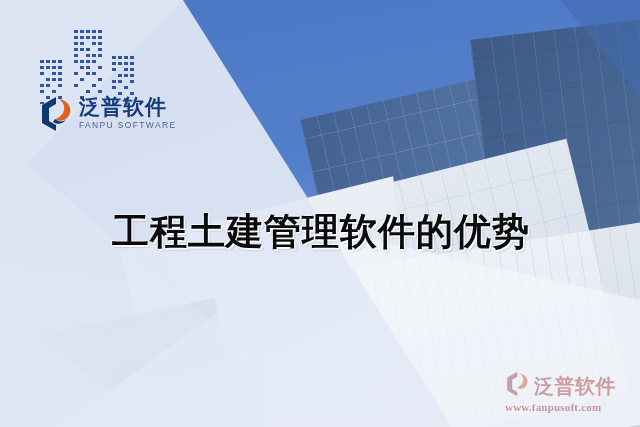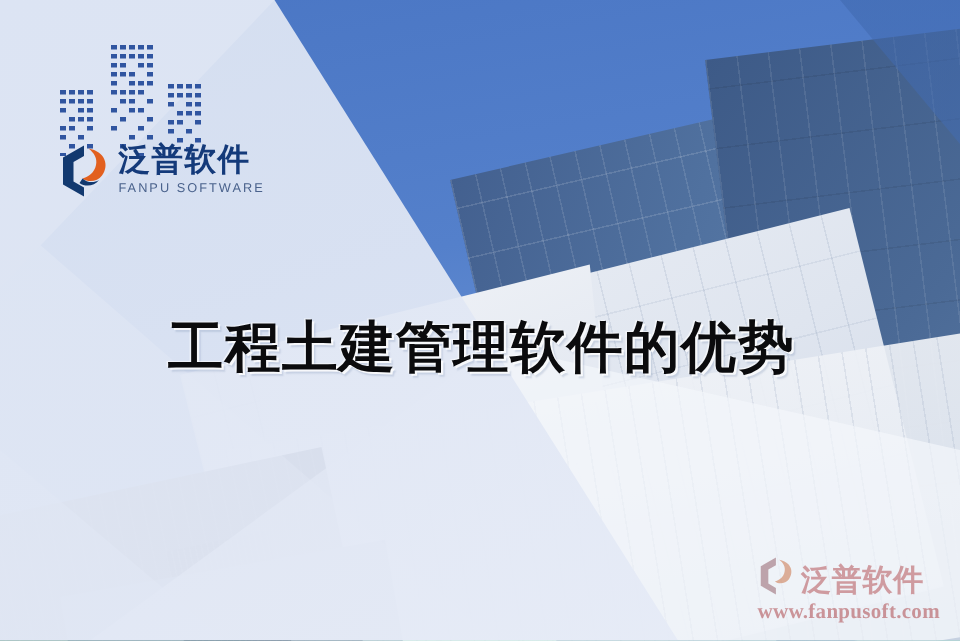--- a/index.html
+++ b/index.html
@@ -283,21 +283,21 @@
   .wm-cn {
     font-size: 20px;
     font-weight: 700;
     color: #b0464a;
     letter-spacing: 0.5px;
     margin-left: 3px;
     white-space: nowrap;
   }
   .wm-url {
     font-family: "Liberation Serif", serif;
-    font-size: 14px;
+    font-size: 11px;
     font-weight: 700;
     color: #a8383d;
     letter-spacing: 0.2px;
     white-space: nowrap;
     margin-top: 1px;
   }
 </style>
 </head>
 <body>
 

